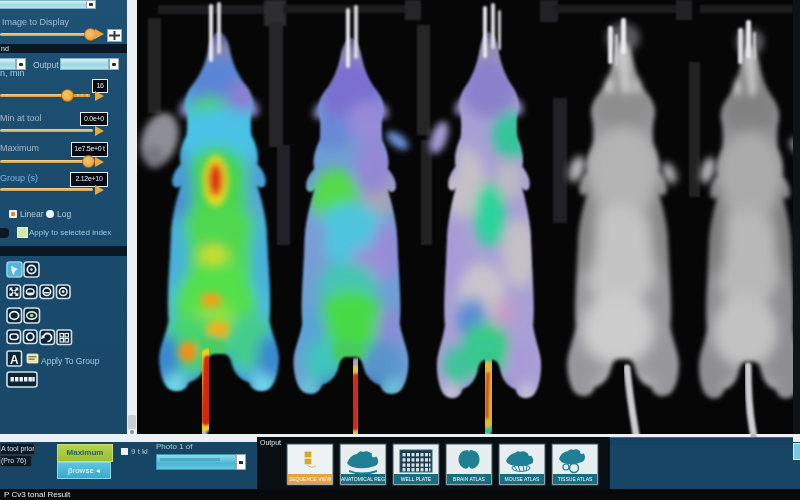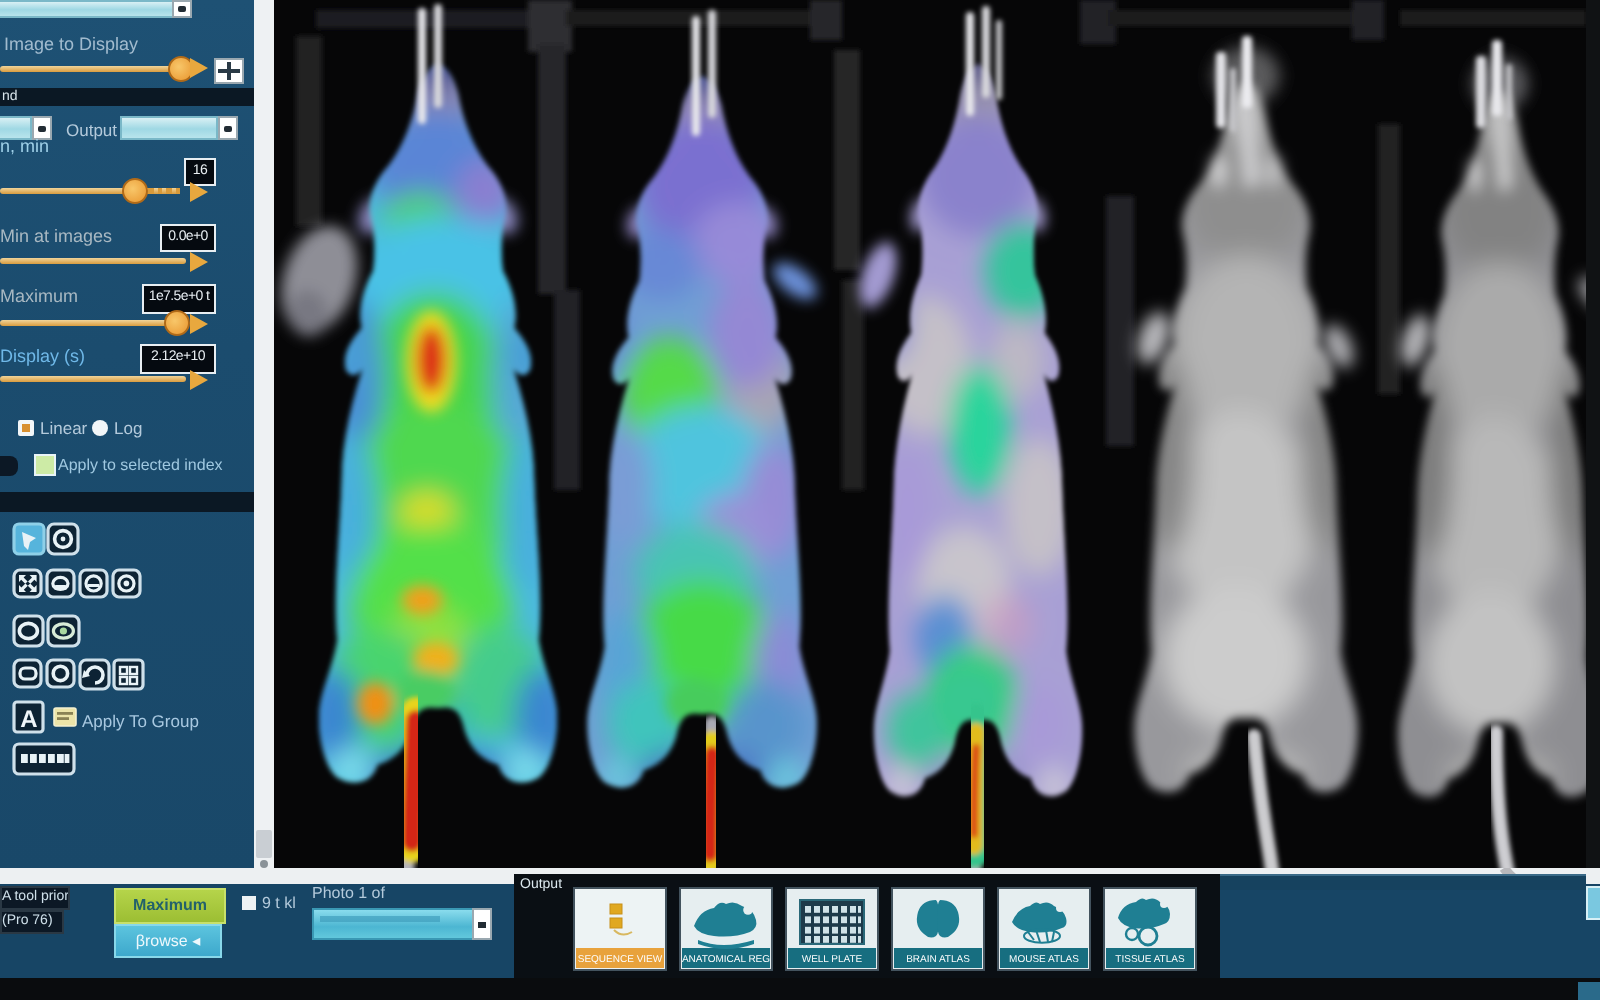--- a/index.html
+++ b/index.html
@@ -311,32 +311,32 @@
     <div class="abs lbl" style="left:0;top:68px;color:#9fd0e8">n, min</div>
     <div class="abs vbox" style="left:92px;top:79px;width:14px;height:12px">16</div>
     <div class="abs track" style="left:0;top:94px;width:90px"></div>
     <div class="abs knob" style="left:61px;top:89px"></div>
     <div class="abs" style="left:74px;top:93.5px;width:2.5px;height:3.5px;background:#d89a3a"></div>
     <div class="abs" style="left:78.5px;top:93.5px;width:2.5px;height:3.5px;background:#d89a3a"></div>
     <div class="abs" style="left:83px;top:93.5px;width:2.5px;height:3.5px;background:#d89a3a"></div>
     <div class="abs" style="left:87.5px;top:93.5px;width:2.5px;height:3.5px;background:#d89a3a"></div>
     <div class="abs arr" style="left:95px;top:91px"></div>
 
-    <div class="abs lbl" style="left:0;top:113px;color:#a8b8c2">Min at images</div>
+    <div class="abs lbl" style="left:0;top:113px;color:#a8b8c2">Min at tool</div>
     <div class="abs vbox" style="left:80px;top:112px;width:26px;height:12px">0.0e+0</div>
     <div class="abs track" style="left:0;top:129px;width:93px"></div>
     <div class="abs arr" style="left:95px;top:126px"></div>
 
     <div class="abs lbl" style="left:0;top:143px;color:#a8b8c2">Maximum</div>
     <div class="abs vbox" style="left:71px;top:142px;width:35px;height:13px">1e7.5e+0 t</div>
     <div class="abs track" style="left:0;top:160px;width:88px"></div>
     <div class="abs knob" style="left:82px;top:155px"></div>
     <div class="abs arr" style="left:95px;top:157px"></div>
 
-    <div class="abs lbl" style="left:0;top:173px;color:#6fb8e8">Display (s)</div>
+    <div class="abs lbl" style="left:0;top:173px;color:#6fb8e8">Group (s)</div>
     <div class="abs vbox" style="left:70px;top:172px;width:36px;height:13px">2.12e+10</div>
     <div class="abs track" style="left:0;top:188px;width:93px"></div>
     <div class="abs arr" style="left:95px;top:185px"></div>
 
     <div class="abs" style="left:9px;top:210px;width:8px;height:8px;background:#f2f6f8;border-radius:1px"></div>
     <div class="abs" style="left:11px;top:212px;width:4px;height:4px;background:#d89030"></div>
     <div class="abs lbl" style="left:20px;top:209px;font-size:8.5px">Linear</div>
     <div class="abs" style="left:46px;top:210px;width:8px;height:8px;background:#f2f6f8;border-radius:50%"></div>
     <div class="abs lbl" style="left:57px;top:209px;font-size:8.5px">Log</div>
 
@@ -516,13 +516,16 @@
         <path d="M 302,22 q 2,-7 9,-8 q 3,-3 5,-1 q 4,-2 7,1 q 5,2 5,6 q 0,4 -3,5 q -7,3 -15,2 q -6,-1 -8,-5 z"></path>
         <circle cx="325" cy="15" r="2" fill="#e6eef0"></circle>
         <circle cx="317" cy="31" r="4.5" fill="none" stroke="#1f7f93" stroke-width="1.4"></circle>
         <circle cx="309" cy="30" r="3" fill="none" stroke="#1f7f93" stroke-width="1.2"></circle>
       </g>
     </svg>
   </div>
 
   <div class="abs" style="left:793px;top:443px;width:7px;height:15px;background:#7ac8e0;border:1px solid #d8f0f6;border-right:none"></div>
   <div class="abs" style="left:789px;top:491px;width:11px;height:9px;background:#2a6a8a"></div>
+  <div id="bblack" class="abs">
+    <div class="abs" style="left:4px;top:1px;color:#e8eef2;font-size:8px">P Cv3 tonal Result</div>
+  </div>
 </div>
 
 </body></html>

